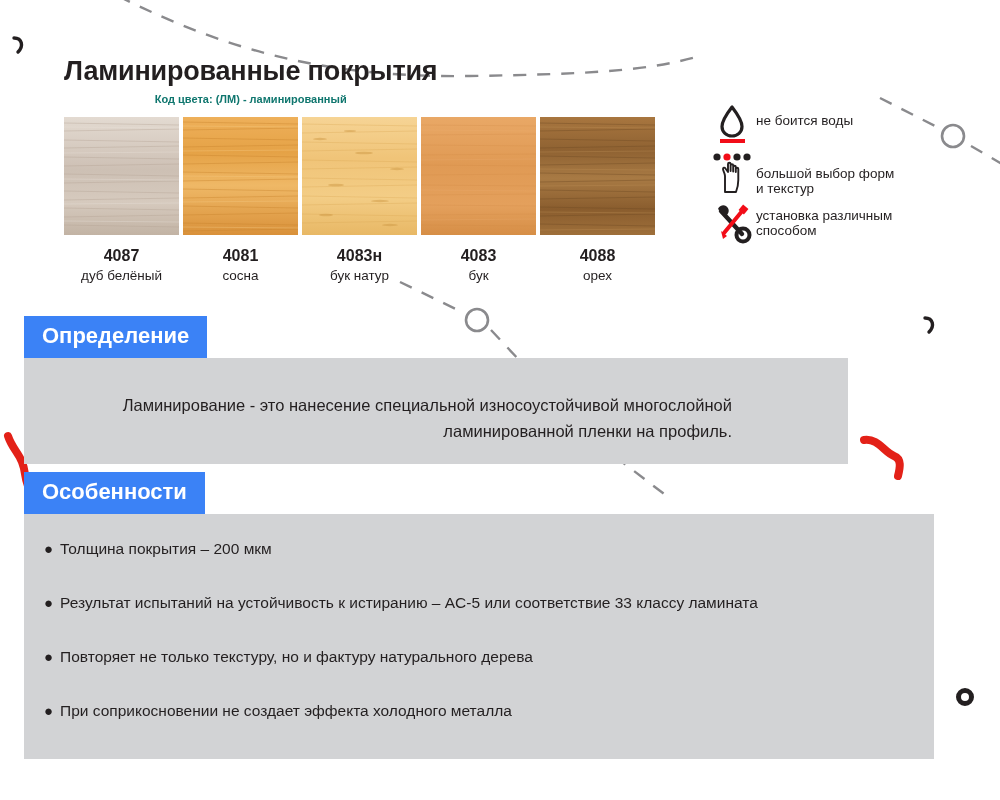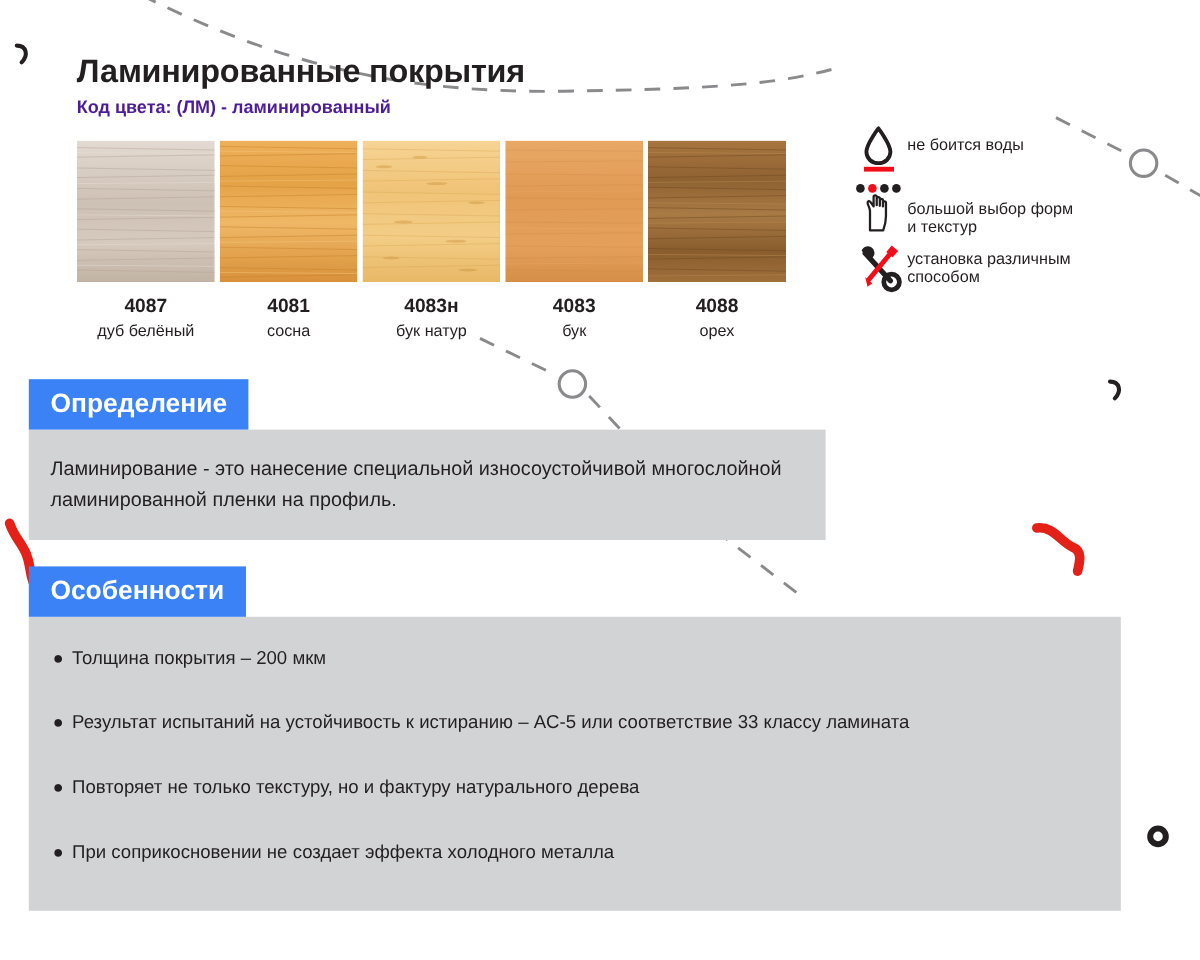--- a/index.html
+++ b/index.html
@@ -27,37 +27,38 @@
     width: 1000px;
     height: 800px;
     pointer-events: none;
     z-index: 0;
   }
 
   
   .header-block {
     position: absolute;
     left: 64px;
-    top: 44px;
+    top: 56px;
     z-index: 3;
   }
   .main-title {
     font-size: 27px;
     font-weight: bold;
     letter-spacing: -0.2px;
     color: #231f20;
     margin: 0;
     white-space: nowrap;
   }
   .sub-title {
-    font-size: 15px;
+    font-size: 11px;
     font-weight: bold;
-    color: #4c1d95;
+    color: #0f766e;
     margin: 6px 0 0 0;
     white-space: nowrap;
+    text-align: center;
   }
 
   
   .swatch-row {
     position: absolute;
     left: 64px;
     top: 117px;
     display: flex;
     gap: 4px;
     z-index: 3;
@@ -136,22 +137,23 @@
     font-size: 22px;
     font-weight: bold;
     line-height: 26px;
     white-space: nowrap;
   }
   .section-body {
     background: #d2d3d5;
     box-sizing: border-box;
   }
   .definition-body {
-    width: 664px;
-    padding: 20px 18px 20px 18px;
+    width: 824px;
+    padding: 34px 18px 20px 18px;
+    text-align: right;
   }
   .definition-text {
     font-size: 16.5px;
     line-height: 26px;
     color: #231f20;
     margin: 0;
     max-width: 690px;
   }
   .features-body {
     width: 910px;

